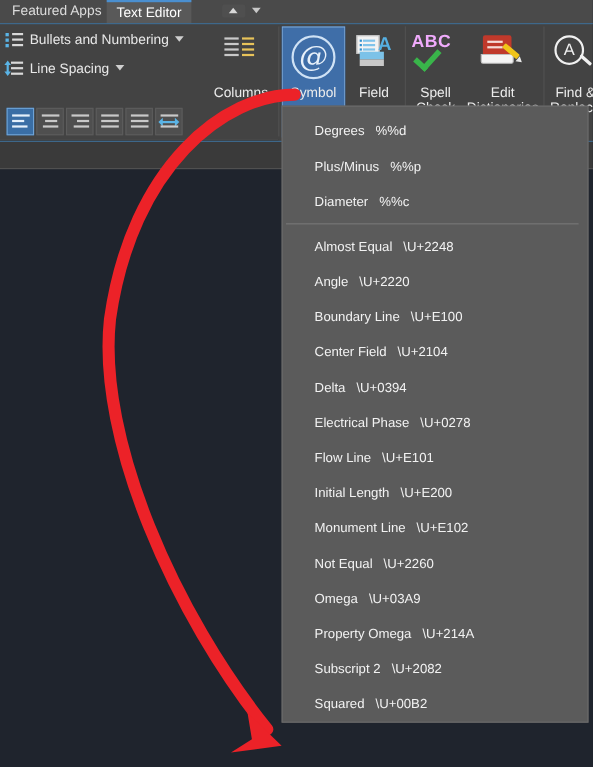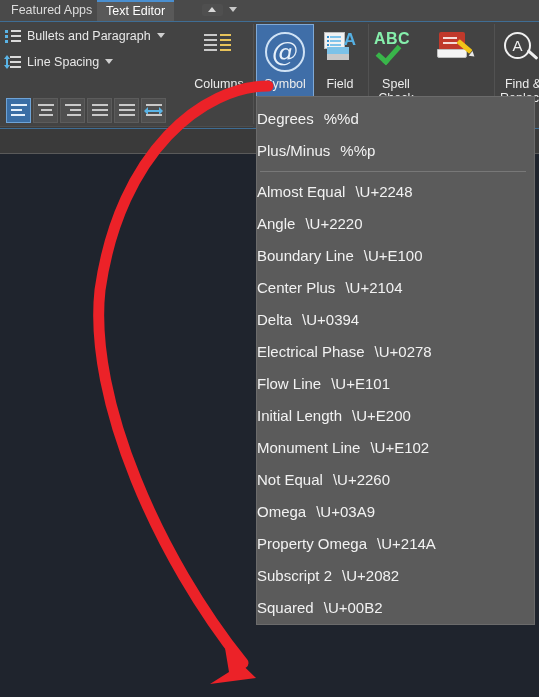--- a/index.html
+++ b/index.html
@@ -170,21 +170,21 @@
     position:absolute;left:3px;top:15px;width:22px;height:7px;background:#7cc2e8;
   }
   .ic-field .gr{
     position:absolute;left:3px;top:22px;width:22px;height:6px;background:#c8c8c8;
   }
 
   
   .ic-spell{width:44px;height:34px;position:relative;}
   .ic-spell .abc{
     position:absolute;left:0;top:-2px;font-size:16px;font-weight:bold;
-    color:#86efac;letter-spacing:0.5px;
+    color:#f0abfc;letter-spacing:0.5px;
   }
   .ic-spell .chk{
     position:absolute;left:3px;top:13px;width:18px;height:9px;
     border-left:5px solid #39b54a;border-bottom:5px solid #39b54a;
     transform:rotate(-48deg);
   }
 
   
   .ic-dict{width:40px;height:32px;position:relative;}
   .ic-dict .bk{
@@ -230,22 +230,22 @@
     background:#1f242d;
   }
 
   
   .menu{
     position:absolute;left:256px;top:96px;width:279px;
     background:#5b5b5b;border:1px solid #6b6b6b;box-sizing:border-box;
     padding:6px 0 0 0;
   }
   .mi{
-    height:32px;line-height:32px;
-    font-size:15px;color:#f2f2f2;white-space:nowrap;
+    height:32px;line-height:32px;padding-left:29px;
+    font-size:12px;color:#f2f2f2;white-space:nowrap;
   }
   .mi .code{margin-left:10px;}
   .msep{height:1px;background:#787878;margin:4px 8px 4px 3px;}
 
   
   .anno{position:absolute;left:0;top:0;width:539px;height:697px;pointer-events:none;}
 </style>
 </head>
 <body>
 
@@ -262,21 +262,21 @@
 
   <div class="ribbon">
 
     <div class="panel-para">
 
       <div class="rowbtn r1">
         <span class="bul-ico">
           <i class="d" style="top:1px"></i><i class="l" style="top:1px"></i>
           <i class="d" style="top:6px"></i><i class="l" style="top:6px"></i>
           <i class="d" style="top:11px"></i><i class="l" style="top:11px"></i>
-        </span><span>Bullets and Paragraph</span><span class="dd-caret"></span>
+        </span><span>Bullets and Numbering</span><span class="dd-caret"></span>
       </div>
 
       <div class="rowbtn r2">
         <span class="ls-ico">
           <i class="arrow"></i><i class="stem"></i><i class="arrow2"></i>
           <i class="l" style="top:1px"></i><i class="l" style="top:6px"></i><i class="l" style="top:11px"></i>
         </span><span>Line Spacing</span><span class="dd-caret"></span>
       </div>
 
       <div class="alignrow">
@@ -377,20 +377,24 @@
     <div class="bigbtn" style="left:422px;width:70px">
       <span class="ic ic-dict">
         <span class="bk">
             <i style="top:5px"></i>
             <i style="top:10px"></i>
           </span>
         <span class="pg"></span>
           <span class="pen"></span>
           <span class="tip"></span>
       </span>
+      <span class="cap">
+        <span>Edit</span><br>
+        <span>Dictionaries</span>
+      </span>
     </div>
 
     <div class="panel-div" style="left:494px"></div>
 
     <div class="bigbtn" style="left:496px;width:54px">
       <span class="ic ic-find">
         <span class="ring">A</span>
           <span class="hdl"></span>
       </span>
       <span class="cap">
@@ -404,34 +408,37 @@
   <div class="canvas"></div>
 
   <div class="menu">
 
     <div class="mi">
       <span>Degrees</span><span class="code">%%d</span>
     </div>
     <div class="mi">
       <span>Plus/Minus</span><span class="code">%%p</span>
     </div>
+    <div class="mi">
+      <span>Diameter</span><span class="code">%%c</span>
+    </div>
 
     <div class="msep"></div>
 
     <div class="mi">
       <span>Almost Equal</span><span class="code">\U+2248</span>
     </div>
     <div class="mi">
       <span>Angle</span><span class="code">\U+2220</span>
     </div>
     <div class="mi">
       <span>Boundary Line</span><span class="code">\U+E100</span>
     </div>
     <div class="mi">
-      <span>Center Plus</span><span class="code">\U+2104</span>
+      <span>Center Field</span><span class="code">\U+2104</span>
     </div>
     <div class="mi">
       <span>Delta</span><span class="code">\U+0394</span>
     </div>
     <div class="mi">
       <span>Electrical Phase</span><span class="code">\U+0278</span>
     </div>
     <div class="mi">
       <span>Flow Line</span><span class="code">\U+E101</span>
     </div>

